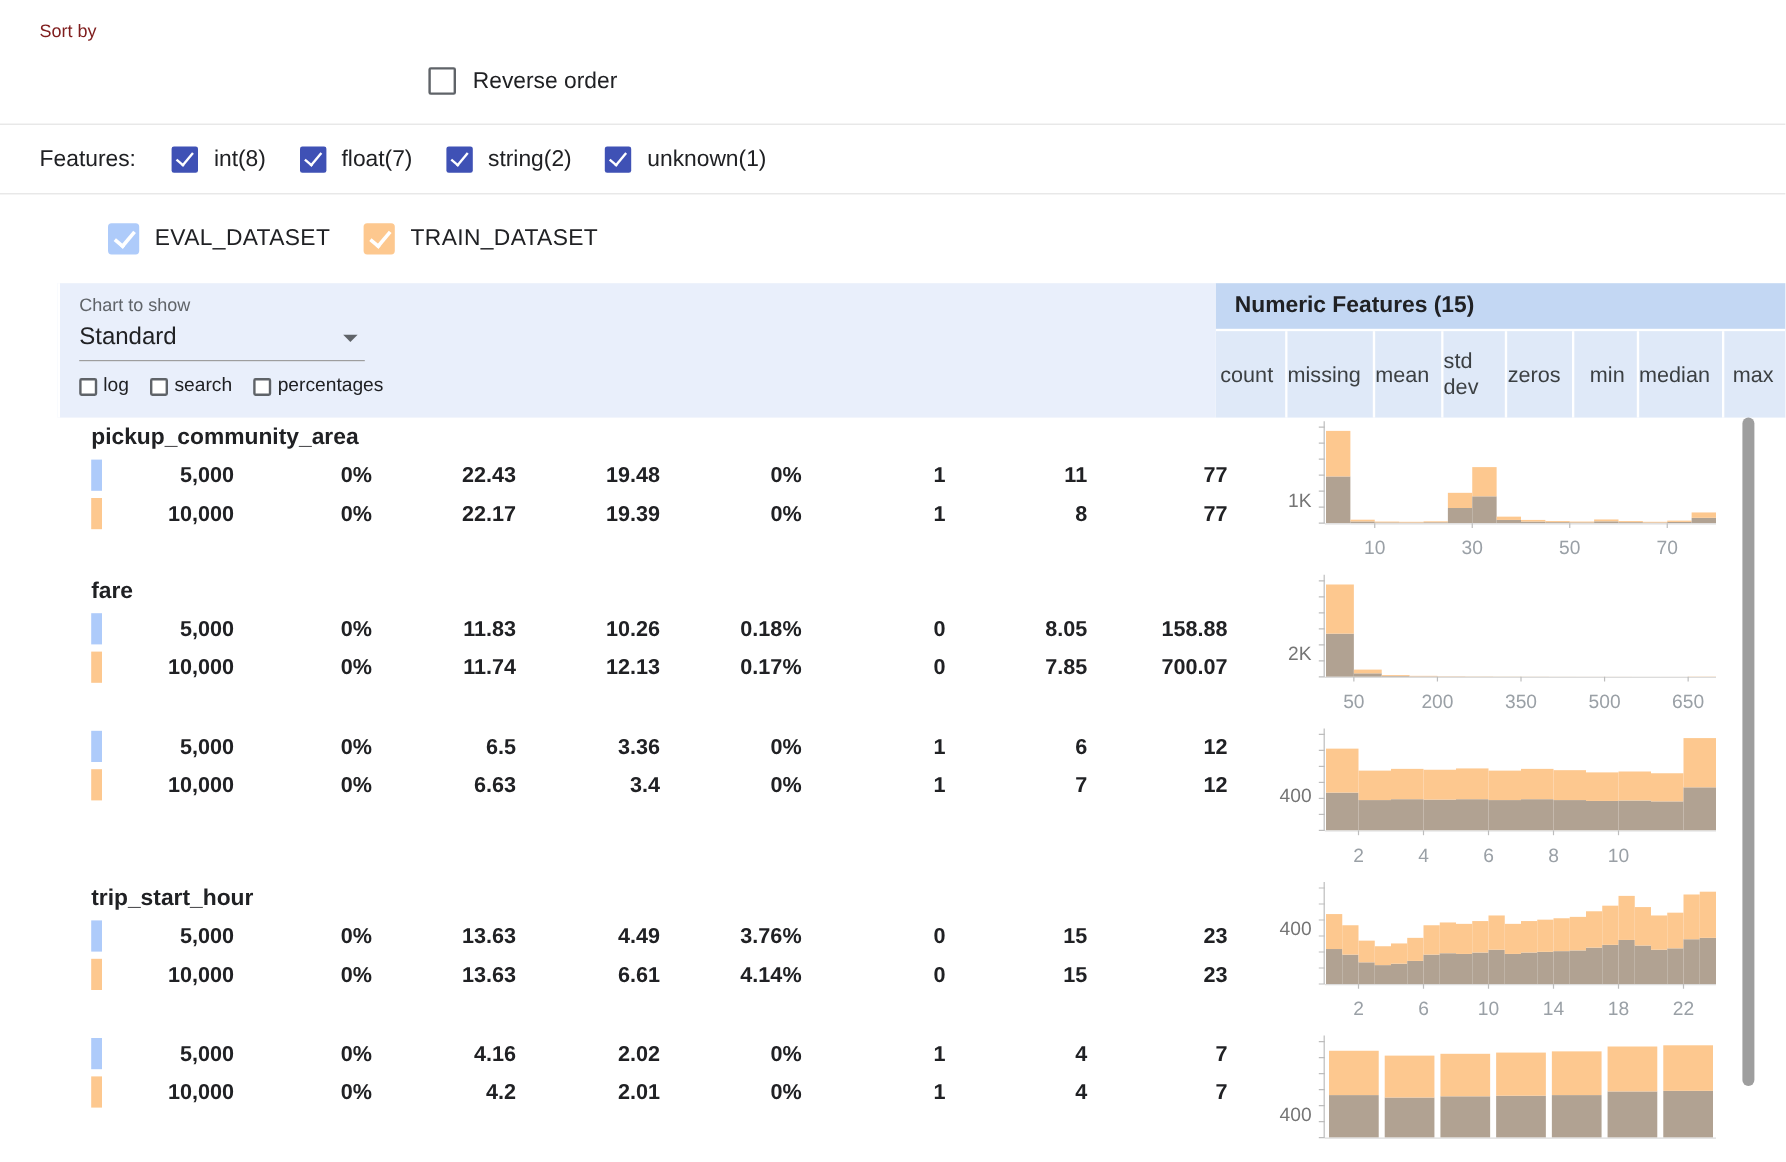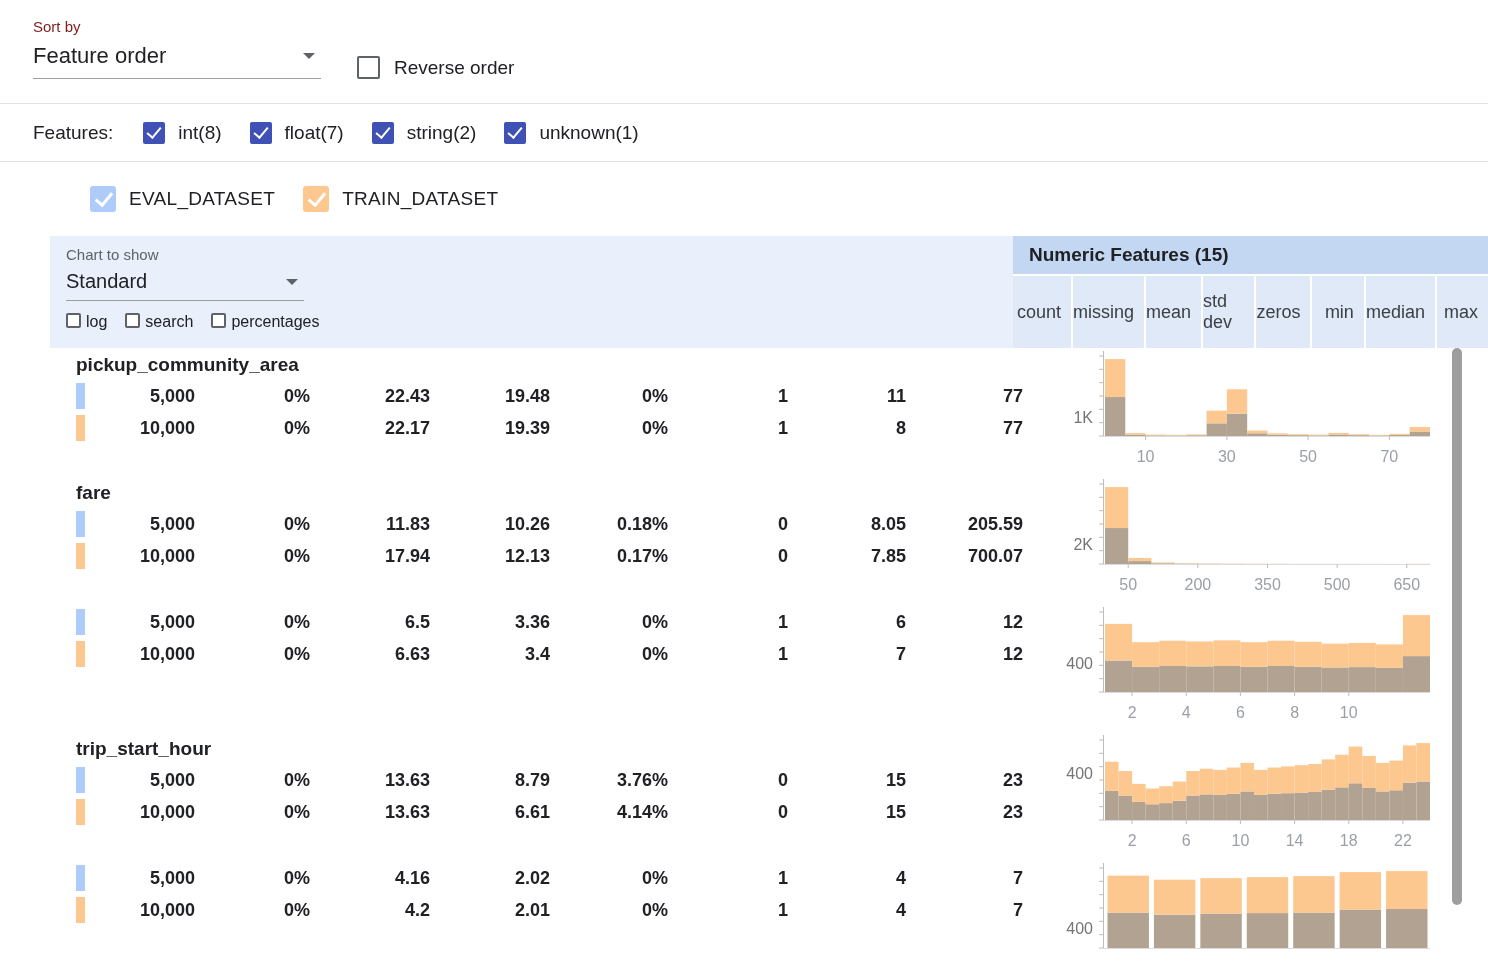--- a/index.html
+++ b/index.html
@@ -35,21 +35,21 @@
   .header-grid { display:grid; grid-template-columns:965px 475px; }
   .nf-title { height:40px; background:#c3d7f3; font-size:19px; font-weight:bold; display:flex; align-items:center; padding-left:16px; border-bottom:2px solid #fff; }
   .col-headers { height:72px; display:flex; }
   .hcell { background:#dfe9f8; display:flex; align-items:center; justify-content:flex-end; padding-right:10px; font-size:18px; color:#3c4043; border-right:2px solid #fff; }
   .hcell:last-child { border-right:none; }
   .chart-panel { grid-row:1 / span 2; background:#e9effb; border-left:2px solid #fff; padding:10px 0 0 16px; position:relative; }
   .cp-title { font-size:15px; color:#5f6368; }
   .cp-select { width:238px; font-size:20px; margin-top:7px; border-bottom:1px solid #9e9e9e; padding-bottom:7px; position:relative; cursor:pointer; }
   .cp-select .dd-arrow { top:9px; }
   .cp-toggles { display:flex; margin-top:12px; gap:18px; align-items:center; }
-  .toggle { display:flex; align-items:flex-start; gap:5px; font-size:16px; cursor:pointer; }
+  .toggle { display:flex; align-items:center; gap:5px; font-size:16px; cursor:pointer; }
   .cb-small { width:15px; height:15px; border:2px solid #5f6368; border-radius:2px; background:#fff; flex:0 0 auto; }
 
   
   .feature-block { display:flex; height:128px; }
   .fb-left { width:965px; padding-top:2px;margin-left:20px; }
   .feature-name { height:30px; line-height:30px; font-weight:bold; font-size:19px; padding-left:8px; }
   .data-row { height:32px; position:relative; display:flex; }
   .legend-sq { position:absolute; left:8px; top:3px; width:9px; height:26px; }
   .cell { display:flex; align-items:center; justify-content:flex-end; padding-right:10px; font-weight:bold; font-size:18px; }
   .fb-chart { width:475px; position:relative; }
@@ -57,24 +57,20 @@
 
   
   .scroll-thumb { position:absolute; right:26px; top:348px; width:10px; height:557px; border-radius:5px; background:#9e9e9e; }
 </style>
 </head>
 <body>
 
 <div class="topbar">
   <div class="sort-group">
     <div class="sort-label">Sort by</div>
-    <div class="sort-select">
-      <span>Feature order</span>
-      <span class="dd-arrow"></span>
-    </div>
   </div>
   <div class="reverse-group">
     <span class="cb-outline"></span>
     <span>Reverse order</span>
   </div>
 </div>
 
 <div class="features-row">
   <span class="features-label">Features:</span>
   <span class="filter-item">
@@ -230,27 +226,27 @@
           <div class="feature-name">fare</div>
           <div class="data-row">
             <span class="legend-sq" style="background: rgb(174, 203, 250);"></span>
             <span class="cell" style="width: 137px;">5,000</span>
             <span class="cell" style="width: 115px;">0%</span>
             <span class="cell" style="width: 120px;">11.83</span>
             <span class="cell" style="width: 120px;">10.26</span>
             <span class="cell" style="width: 118px;">0.18%</span>
             <span class="cell" style="width: 120px;">0</span>
             <span class="cell" style="width: 118px;">8.05</span>
-            <span class="cell" style="width: 117px;">205.59</span>
+            <span class="cell" style="width: 117px;">158.88</span>
           </div>
           <div class="data-row">
             <span class="legend-sq" style="background: rgb(253, 200, 143);"></span>
             <span class="cell" style="width: 137px;">10,000</span>
             <span class="cell" style="width: 115px;">0%</span>
-            <span class="cell" style="width: 120px;">17.94</span>
+            <span class="cell" style="width: 120px;">11.74</span>
             <span class="cell" style="width: 120px;">12.13</span>
             <span class="cell" style="width: 118px;">0.17%</span>
             <span class="cell" style="width: 120px;">0</span>
             <span class="cell" style="width: 118px;">7.85</span>
             <span class="cell" style="width: 117px;">700.07</span>
           </div>
         </div>
         <div class="fb-chart">
           <svg width="475" height="126">
             <rect x="72" y="52.035964035964035" width="23.214285714285715" height="35.964035964035965" fill="#b1a292"></rect>
@@ -378,21 +374,21 @@
         </div>
       </div>
       <div class="feature-block">
         <div class="fb-left">
           <div class="feature-name">trip_start_hour</div>
           <div class="data-row">
             <span class="legend-sq" style="background: rgb(174, 203, 250);"></span>
             <span class="cell" style="width: 137px;">5,000</span>
             <span class="cell" style="width: 115px;">0%</span>
             <span class="cell" style="width: 120px;">13.63</span>
-            <span class="cell" style="width: 120px;">8.79</span>
+            <span class="cell" style="width: 120px;">4.49</span>
             <span class="cell" style="width: 118px;">3.76%</span>
             <span class="cell" style="width: 120px;">0</span>
             <span class="cell" style="width: 118px;">15</span>
             <span class="cell" style="width: 117px;">23</span>
           </div>
           <div class="data-row">
             <span class="legend-sq" style="background: rgb(253, 200, 143);"></span>
             <span class="cell" style="width: 137px;">10,000</span>
             <span class="cell" style="width: 115px;">0%</span>
             <span class="cell" style="width: 120px;">13.63</span>

